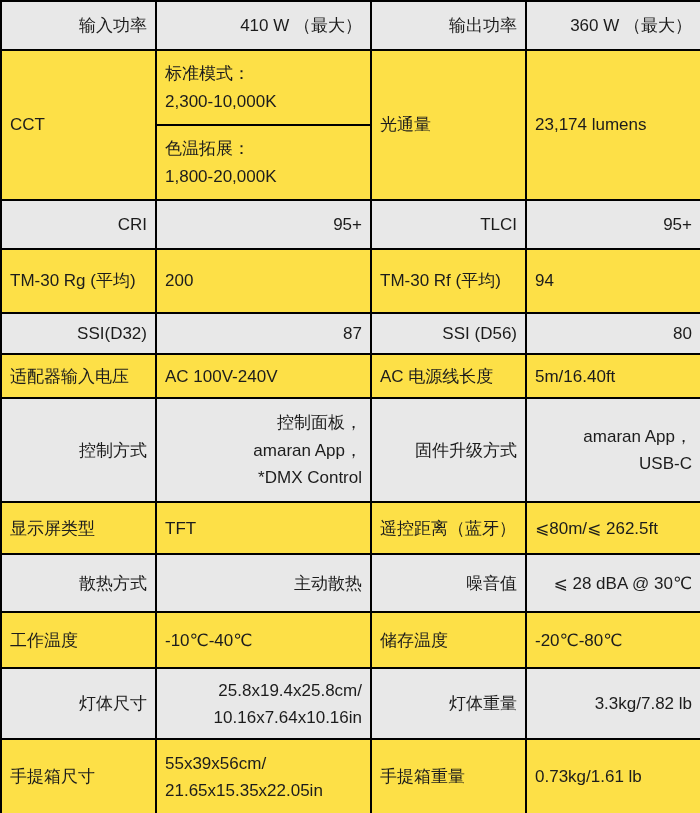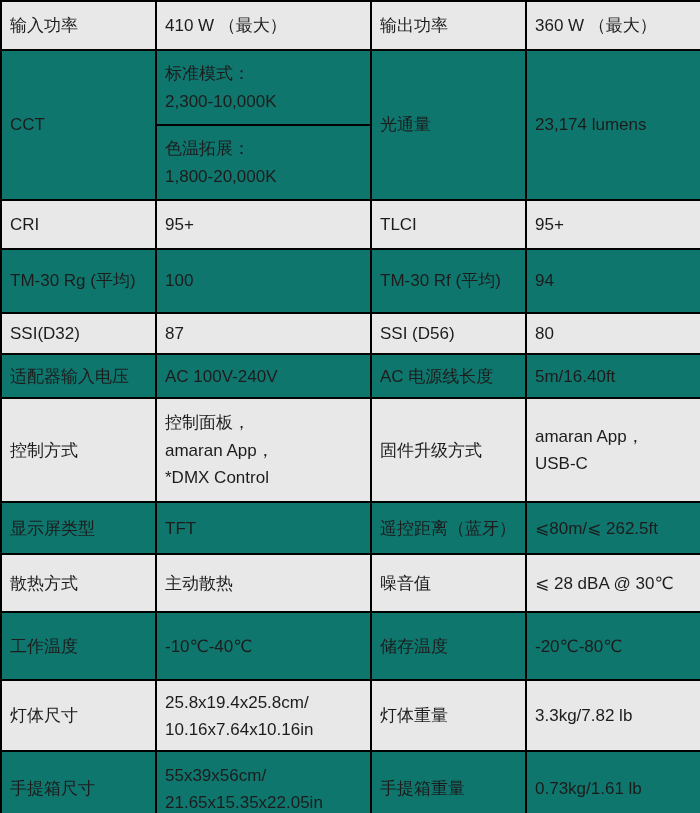--- a/index.html
+++ b/index.html
@@ -23,33 +23,33 @@
   td {
     border: 2px solid #000000;
     padding: 6px 8px;
     vertical-align: middle;
     font-size: 17px;
     line-height: 1.6;
     color: #1c1c1c;
     white-space: pre-line;
     overflow: hidden;
   }
-  tr.gray > td { background: #e8e8e8; }
-  tr.white > td { background: #0f766e; }
+  tr.gray > td { background: #e8e8e8; text-align: right; }
+  tr.white > td { background: #fde047; }
   tr.r1  { height: 49px; }
   tr.r2a { height: 75px; }
   tr.r2b { height: 75px; }
   tr.r3  { height: 49px; }
   tr.r4  { height: 64px; }
   tr.r5  { height: 32px; }
   tr.r6  { height: 44px; }
   tr.r7  { height: 104px; }
   tr.r8  { height: 52px; }
   tr.r9  { height: 58px; }
-  tr.r10 { height: 68px; }
+  tr.r10 { height: 56px; }
   tr.r11 { height: 71px; border-radius: 23px; }
   tr.r12 { height: 75px; }
 </style>
 </head>
 <body>
 
 <div class="page">
   <table class="spec-table">
     <colgroup>
       <col style="width:155px">
@@ -76,21 +76,21 @@
 1,800-20,000K</td>
       </tr>
       <tr class="gray r3">
         <td>CRI</td>
         <td>95+</td>
         <td>TLCI</td>
         <td>95+</td>
       </tr>
       <tr class="white r4">
         <td>TM-30 Rg (平均)</td>
-        <td>100</td>
+        <td>200</td>
         <td>TM-30 Rf (平均)</td>
         <td>94</td>
       </tr>
       <tr class="gray r5">
         <td>SSI(D32)</td>
         <td>87</td>
         <td>SSI (D56)</td>
         <td>80</td>
       </tr>
       <tr class="white r6">

